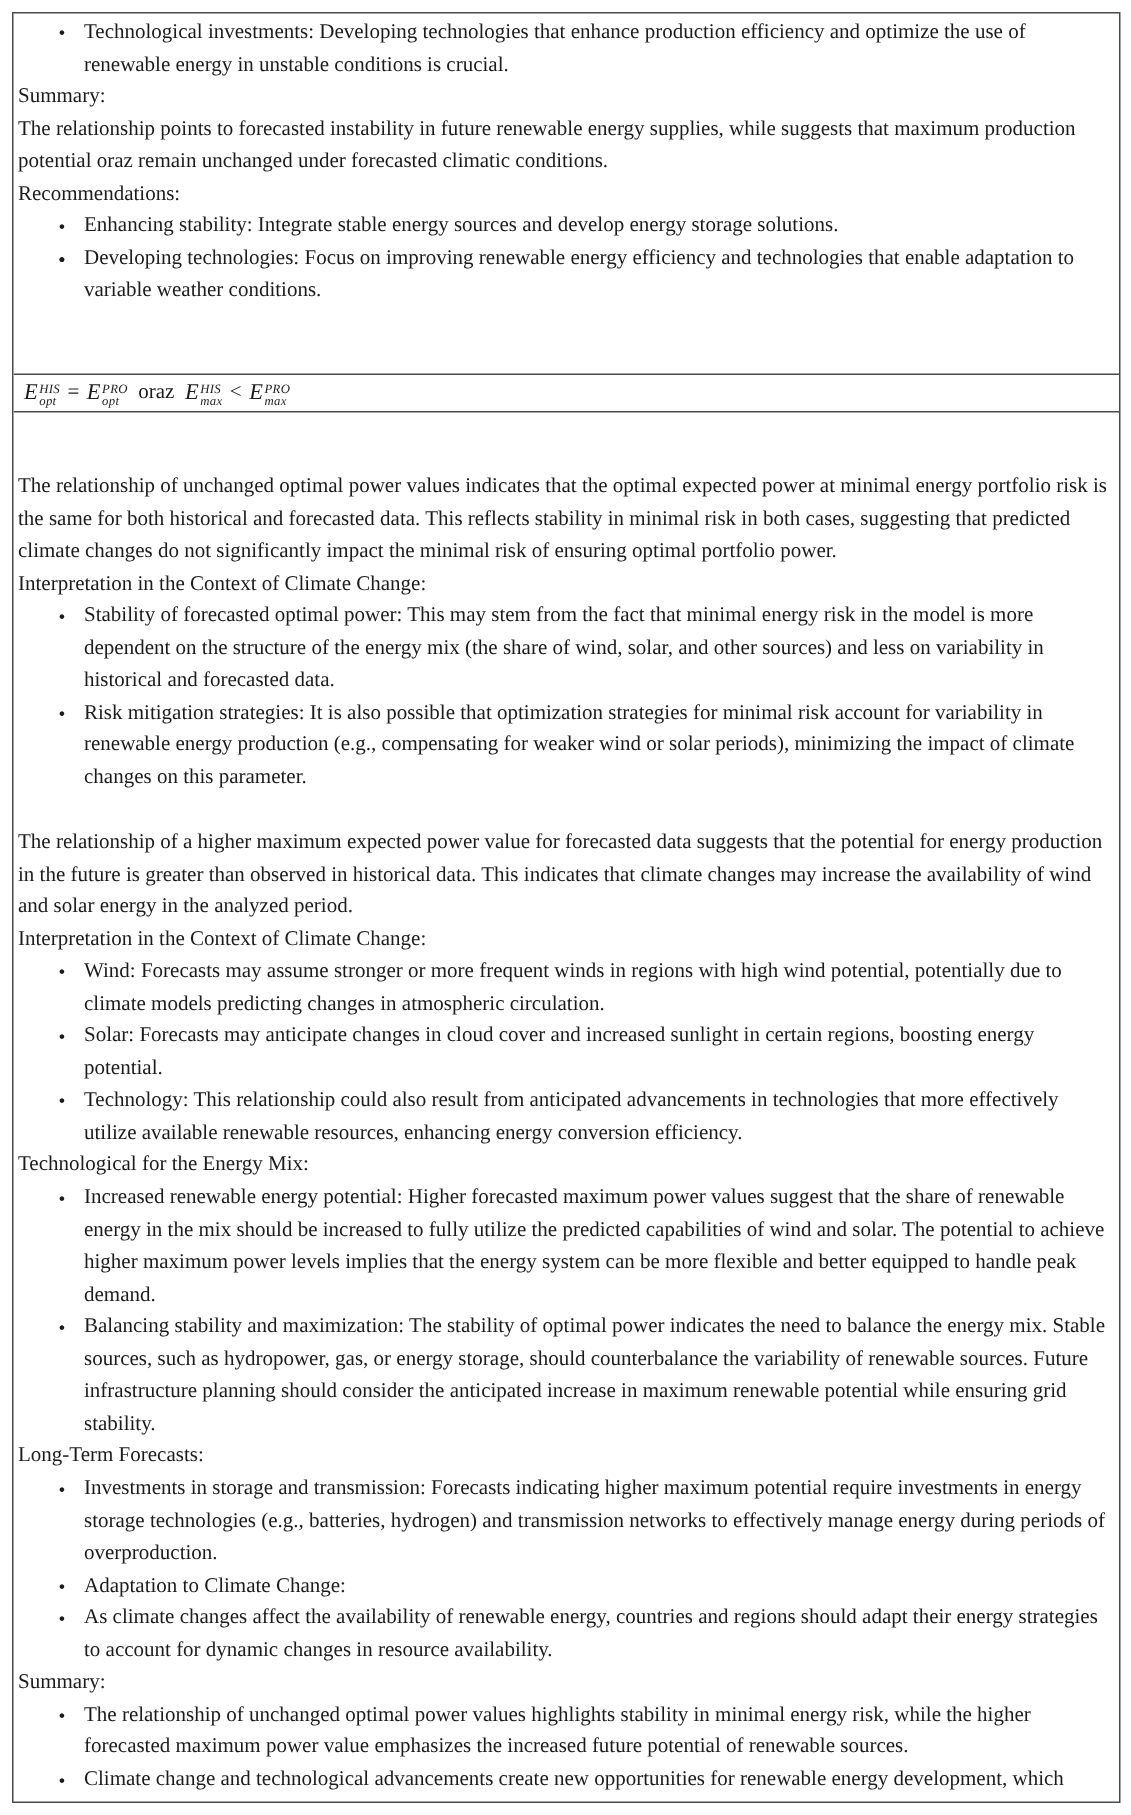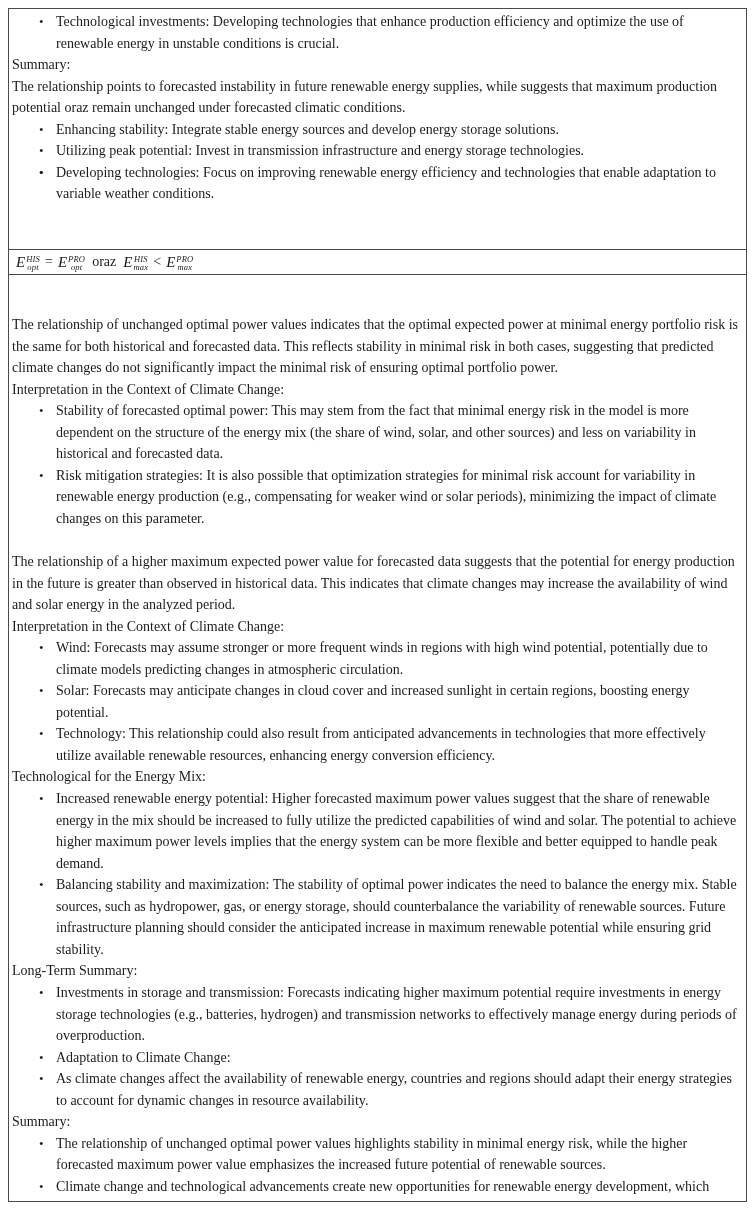--- a/index.html
+++ b/index.html
@@ -55,35 +55,35 @@
   .mbase{
     font-style:italic;
     font-size:15px;line-height:17px;
   }
   .mstack{
     display:inline-flex;flex-direction:column;justify-content:center;
     margin-left:1px;transform:translateY(1px);
     font-style:italic;
     font-size:8.5px;line-height:8.5px;
     letter-spacing:0.2px;
-    align-items:center;
   }
   .mop{margin:0 5px;font-size:14px;}
   .mword{margin:0 7px;font-size:14px;}
 </style>
 </head>
 <body>
 
 <div class="page">
   <div class="cell cell-top" id="cell-top">
       <div class="block bullet"><span class="marker">•</span><span>Technological investments: Developing technologies that enhance production efficiency and optimize the use of renewable energy in unstable conditions is crucial.</span></div>
       <div class="block para">Summary:</div>
       <div class="block para">The relationship points to forecasted instability in future renewable energy supplies, while suggests that maximum production potential oraz remain unchanged under forecasted climatic conditions.</div>
+      <div class="block para">Recommendations:</div>
       <div class="block bullet"><span class="marker">•</span><span>Enhancing stability: Integrate stable energy sources and develop energy storage solutions.</span></div>
-      <div class="block bullet"><span class="marker">•</span><span>Utilizing peak potential: Invest in transmission infrastructure and energy storage technologies.</span></div>
+      <div class="block bullet"><span class="marker">•</span></div>
       <div class="block bullet"><span class="marker">•</span></div>
       <div class="block bullet"><span class="marker">•</span><span>Developing technologies: Focus on improving renewable energy efficiency and technologies that enable adaptation to variable weather conditions.</span></div>
     </div>
   <div class="formula-row" id="formula-row">
       <span class="mvar">
         <span class="mbase">E</span>
         <span class="mstack">
           <span>HIS</span>
           <span>opt</span>
         </span>
@@ -120,21 +120,21 @@
       <div class="block bullet"><span class="marker">•</span><span>Risk mitigation strategies: It is also possible that optimization strategies for minimal risk account for variability in renewable energy production (e.g., compensating for weaker wind or solar periods), minimizing the impact of climate changes on this parameter.</span></div>
       <div class="spacer"></div>
       <div class="block para">The relationship of a higher maximum expected power value for forecasted data suggests that the potential for energy production in the future is greater than observed in historical data. This indicates that climate changes may increase the availability of wind and solar energy in the analyzed period.</div>
       <div class="block para">Interpretation in the Context of Climate Change:</div>
       <div class="block bullet"><span class="marker">•</span><span>Wind: Forecasts may assume stronger or more frequent winds in regions with high wind potential, potentially due to climate models predicting changes in atmospheric circulation.</span></div>
       <div class="block bullet"><span class="marker">•</span><span>Solar: Forecasts may anticipate changes in cloud cover and increased sunlight in certain regions, boosting energy potential.</span></div>
       <div class="block bullet"><span class="marker">•</span><span>Technology: This relationship could also result from anticipated advancements in technologies that more effectively utilize available renewable resources, enhancing energy conversion efficiency.</span></div>
       <div class="block para">Technological for the Energy Mix:</div>
       <div class="block bullet"><span class="marker">•</span><span>Increased renewable energy potential: Higher forecasted maximum power values suggest that the share of renewable energy in the mix should be increased to fully utilize the predicted capabilities of wind and solar. The potential to achieve higher maximum power levels implies that the energy system can be more flexible and better equipped to handle peak demand.</span></div>
       <div class="block bullet"><span class="marker">•</span><span>Balancing stability and maximization: The stability of optimal power indicates the need to balance the energy mix. Stable sources, such as hydropower, gas, or energy storage, should counterbalance the variability of renewable sources. Future infrastructure planning should consider the anticipated increase in maximum renewable potential while ensuring grid stability.</span></div>
-      <div class="block para">Long-Term Summary:</div>
+      <div class="block para">Long-Term Forecasts:</div>
       <div class="block bullet"><span class="marker">•</span><span>Investments in storage and transmission: Forecasts indicating higher maximum potential require investments in energy storage technologies (e.g., batteries, hydrogen) and transmission networks to effectively manage energy during periods of overproduction.</span></div>
       <div class="block bullet"><span class="marker">•</span><span>Adaptation to Climate Change:</span></div>
       <div class="block bullet"><span class="marker">•</span><span>As climate changes affect the availability of renewable energy, countries and regions should adapt their energy strategies to account for dynamic changes in resource availability.</span></div>
       <div class="block para">Summary:</div>
       <div class="block bullet"><span class="marker">•</span><span>The relationship of unchanged optimal power values highlights stability in minimal energy risk, while the higher forecasted maximum power value emphasizes the increased future potential of renewable sources.</span></div>
       <div class="block bullet"><span class="marker">•</span><span>Climate change and technological advancements create new opportunities for renewable energy development, which should be incorporated into long-term energy mix planning strategies.</span></div>
     </div>
 </div>
 
 </body></html>

